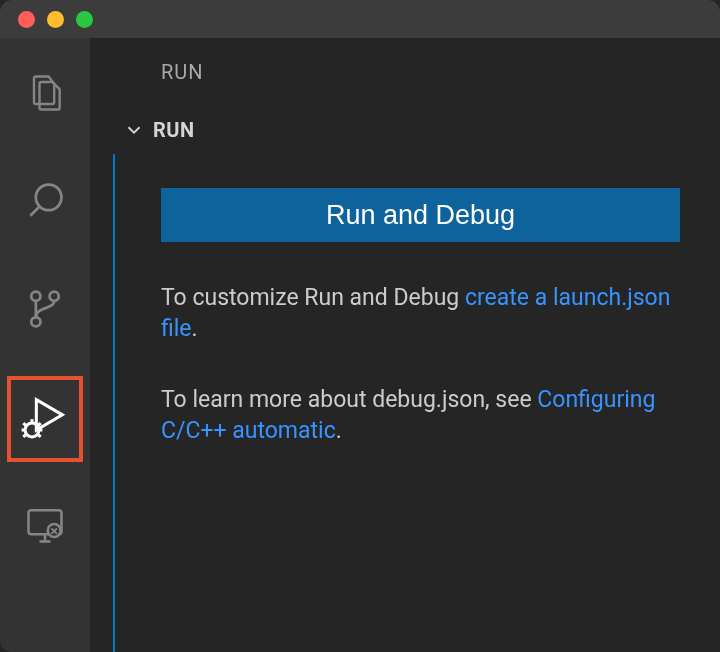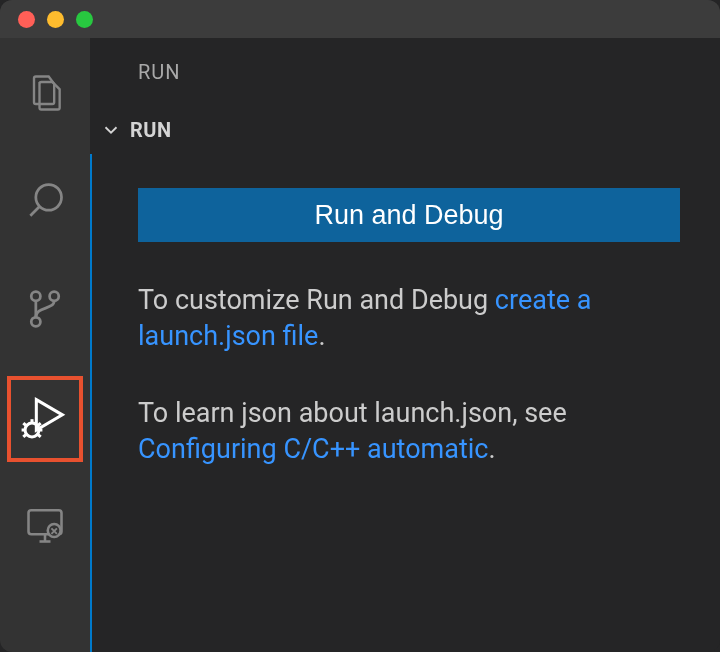--- a/index.html
+++ b/index.html
@@ -34,20 +34,21 @@
       height: 17px;
       border-radius: 50%;
     }
     .red { background: #ff5f57; }
     .yellow { background: #febc2e; }
     .green { background: #28c840; }
     .body-area {
       display: flex;
       flex: 1;
       min-height: 0;
+      gap: 23px;
     }
     .activity-bar {
       width: 90px;
       background: #333333;
       display: flex;
       flex-direction: column;
       align-items: center;
       padding-top: 14px;
       gap: 22px;
       flex-shrink: 0;
@@ -122,21 +123,21 @@
       font-size: 27px;
       font-weight: 400;
       cursor: pointer;
       display: flex;
       align-items: center;
       justify-content: center;
       margin-bottom: 40px;
       text-align: right;
     }
     .para {
-      font-size: 27px;
+      font-size: 23px;
       line-height: 1.35;
       color: #cccccc;
       margin-bottom: 40px;
     }
     .link {
       color: #3794ff;
       cursor: pointer;
     }
   </style>
 </head>
@@ -226,18 +227,18 @@
 
       <div class="section-body">
         <button class="run-button">Run and Debug</button>
 
         <div class="para">
           <span>To customize Run and Debug </span><span class="link">create a launch.json file</span><span>.</span>
         </div>
 
 
         <div class="para">
-          <span>To learn json about launch.json, see </span><span class="link">Configuring C/C++ automatic</span><span>.</span>
+          <span>To learn more about debug.json, see </span><span class="link">Configuring C/C++ automatic</span><span>.</span>
         </div>
       </div>
     </div>
   </div>
 </div>
 
 </body></html>

